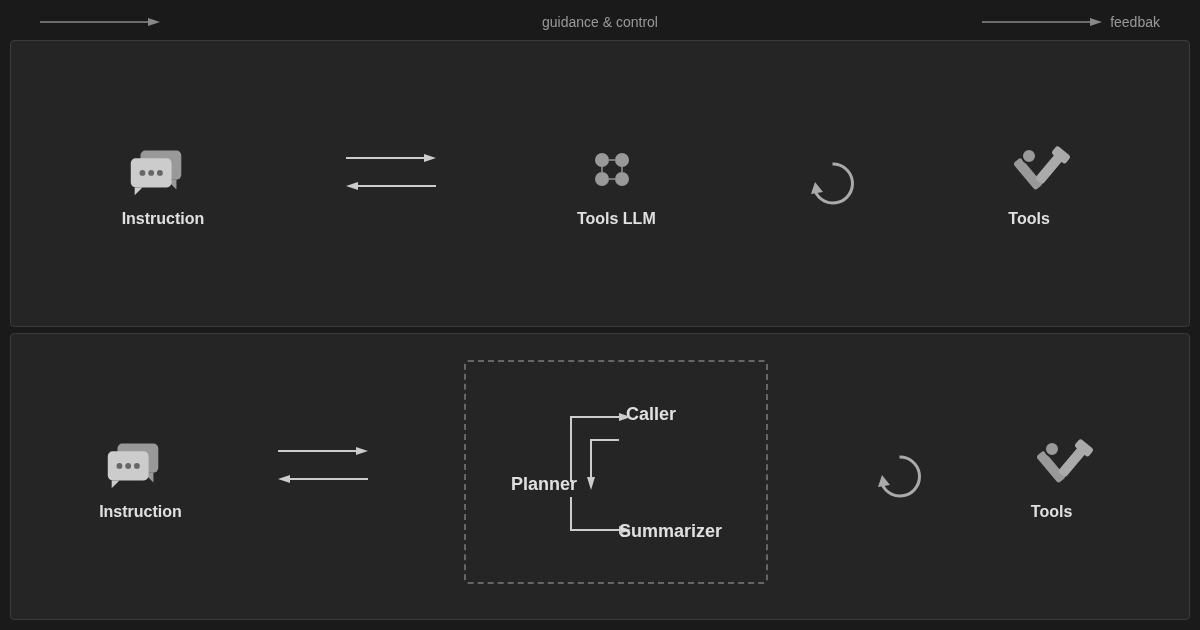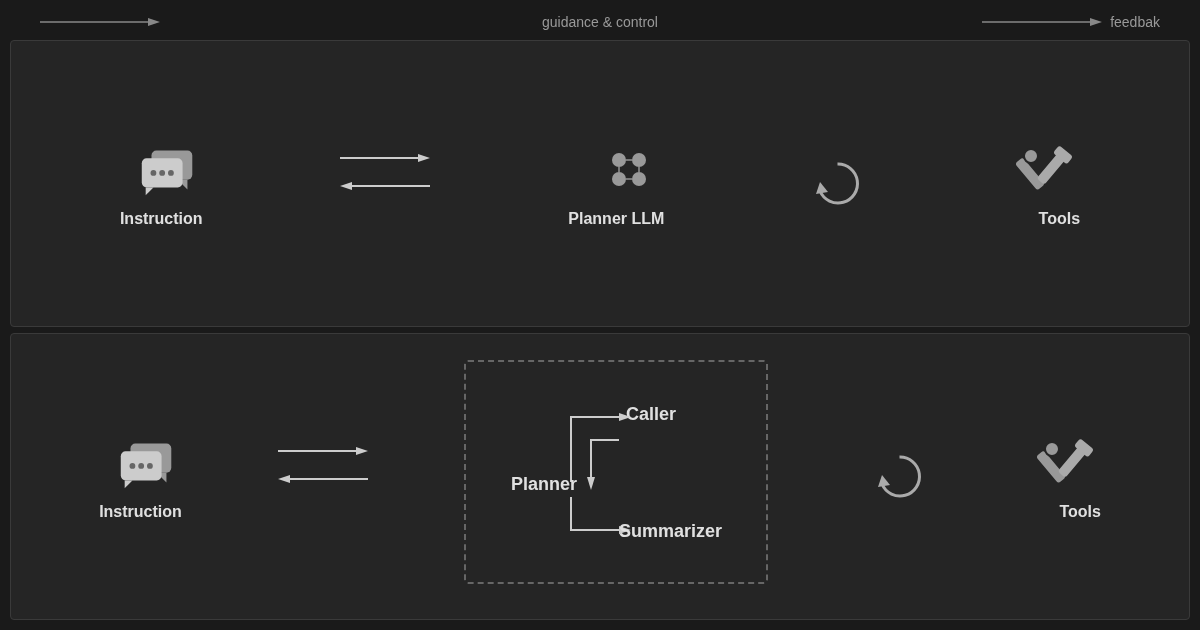--- a/index.html
+++ b/index.html
@@ -62,21 +62,21 @@
       display: flex;
       align-items: center;
       justify-content: space-around;
       padding: 20px 40px;
     }
 
     
     .node {
       display: flex;
       flex-direction: column;
-      align-items: flex-end;
+      align-items: flex-start;
       gap: 10px;
     }
 
     .node-label {
       font-size: 16px;
       font-weight: bold;
       color: #e0e0e0;
     }
 
     
@@ -211,21 +211,21 @@
           <circle cx="40" cy="18" r="7" fill="#999"></circle>
           <circle cx="20" cy="37" r="7" fill="#999"></circle>
           <circle cx="40" cy="37" r="7" fill="#999"></circle>
 
           <line x1="20" y1="25" x2="20" y2="30" stroke="#777" stroke-width="2"></line>
           <line x1="40" y1="25" x2="40" y2="30" stroke="#777" stroke-width="2"></line>
           <line x1="27" y1="18" x2="33" y2="18" stroke="#777" stroke-width="2"></line>
           <line x1="27" y1="37" x2="33" y2="37" stroke="#777" stroke-width="2"></line>
         </svg>
       </div>
-      <span class="node-label">Planner LLM</span>
+      <span class="node-label">Tools LLM</span>
     </div>
 
     <div class="icon-container refresh-icon">
       <svg viewBox="0 0 55 55" fill="none">
         <path d="M 27.5 8 A 19.5 19.5 0 1 1 10 35" stroke="#aaa" stroke-width="3" fill="none"></path>
         <polygon points="10,26 6,38 18,36" fill="#aaa"></polygon>
       </svg>
     </div>
 
     <div class="node">

